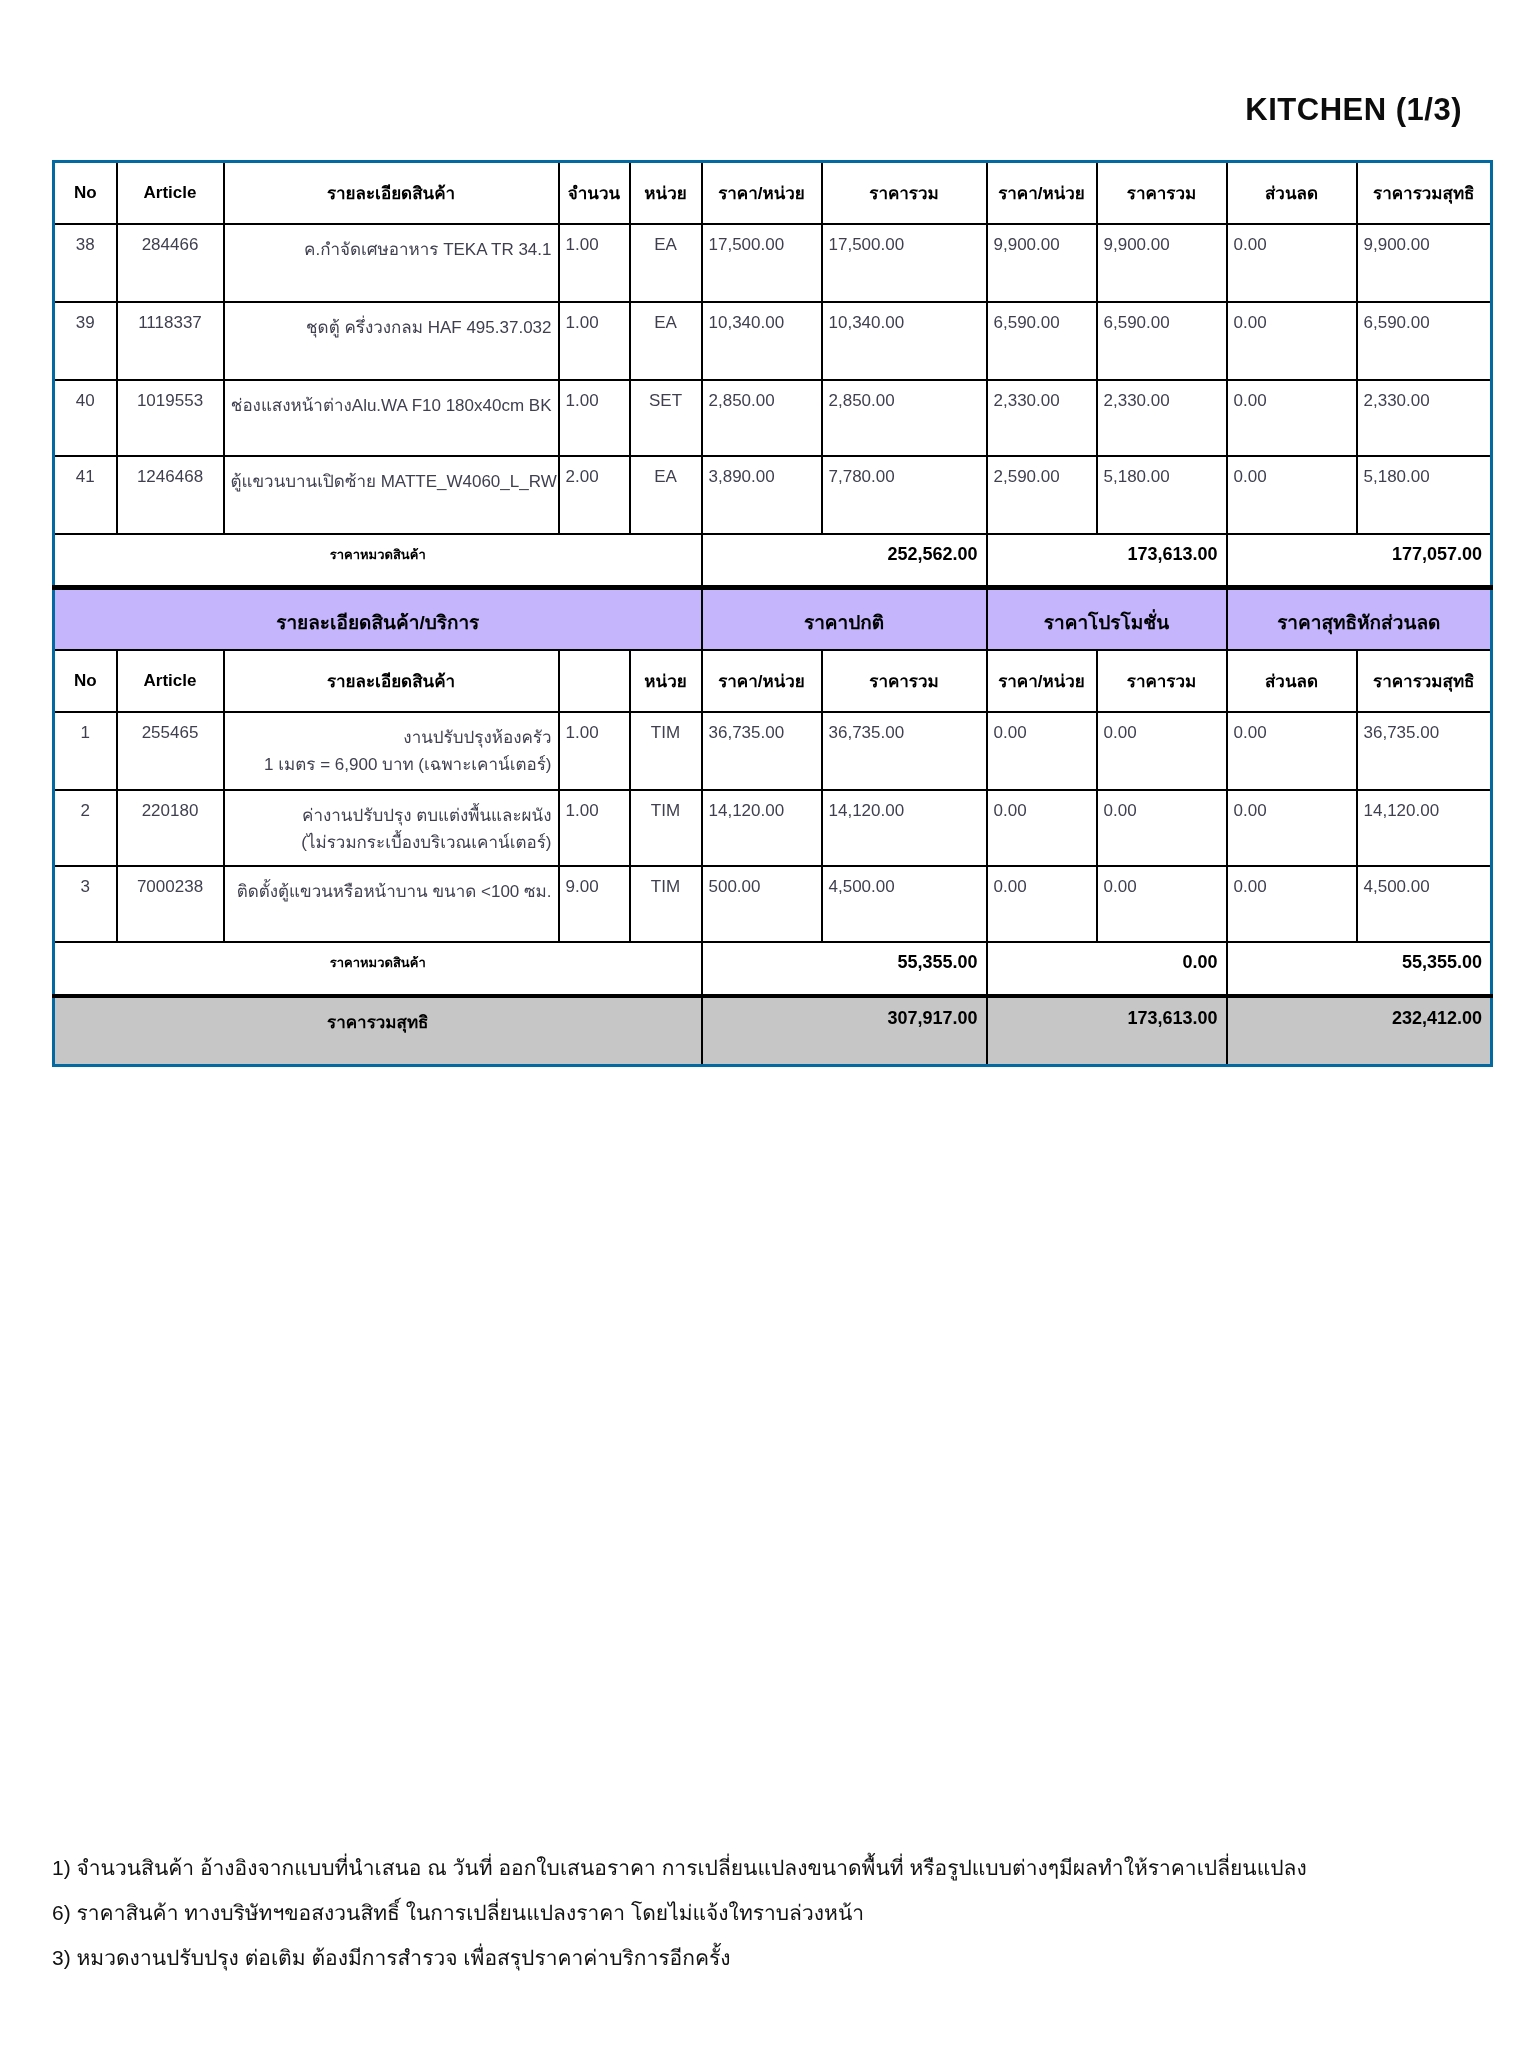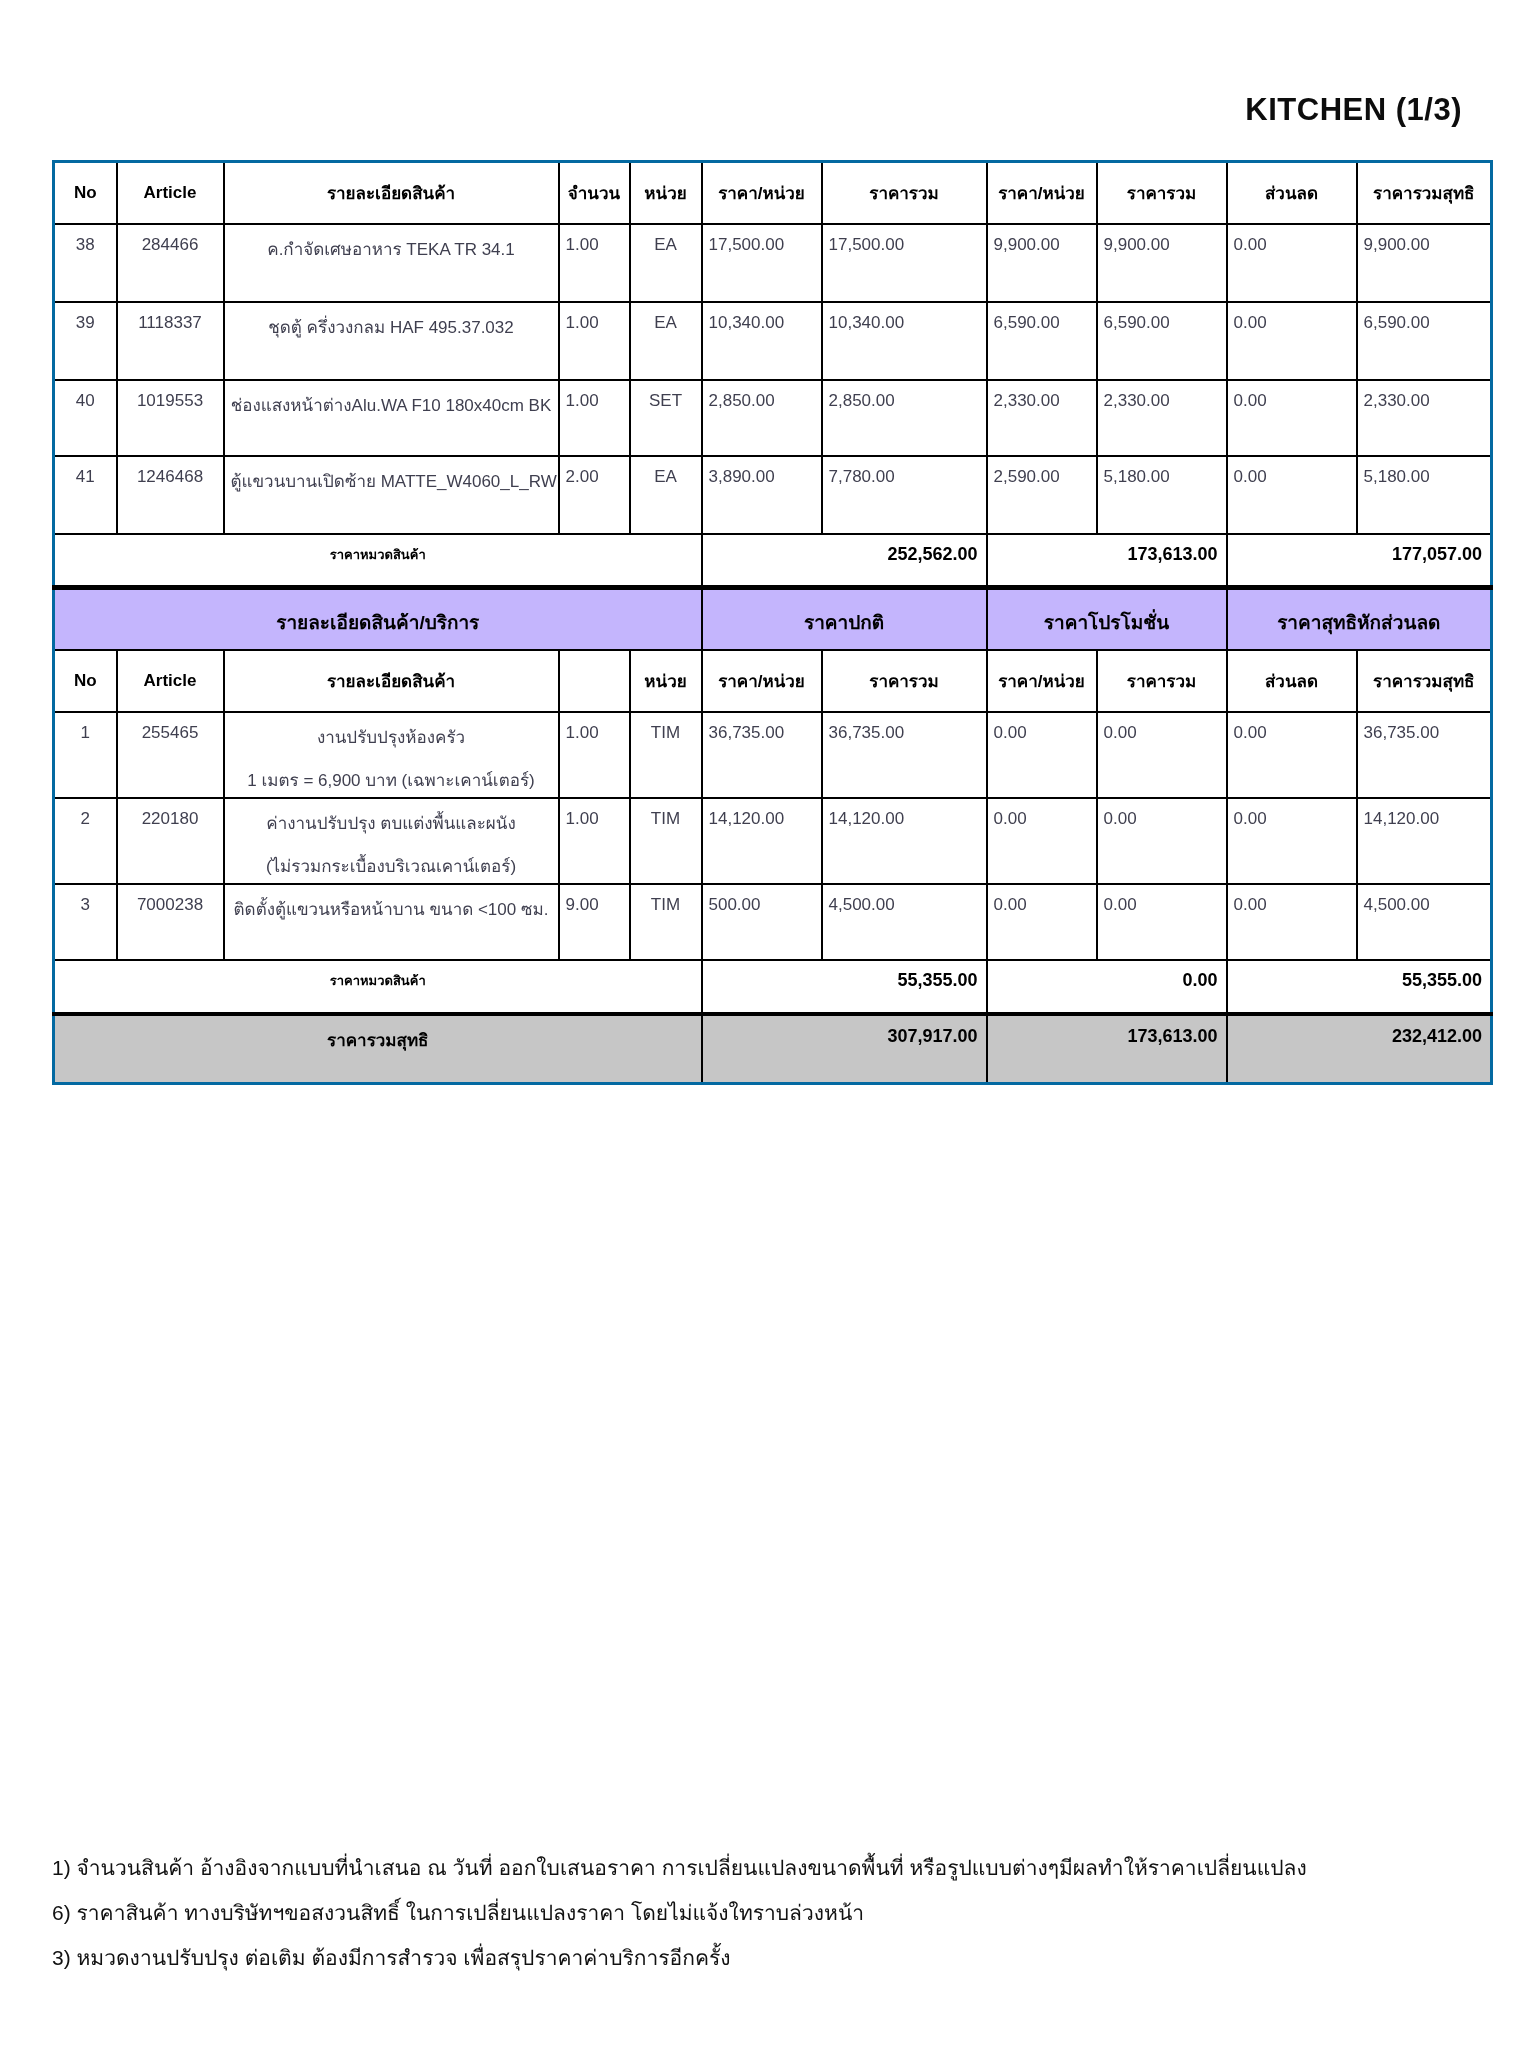--- a/index.html
+++ b/index.html
@@ -49,24 +49,24 @@
     color: #000;
     text-align: center;
     vertical-align: middle;
     padding: 4px 2px;
     white-space: normal;
   }
   tr.hdr { height: 62px; }
   
   td.c { text-align: center; }
   td.r { text-align: left; padding-right: 8px; }
-  td.l { text-align: center; padding-left: 6px; font-size: 16px; }
+  td.l { text-align: right; padding-left: 6px; font-size: 16px; }
   tr.item { height: 78px; }
   tr.item-s { height: 76px; }
-  .desc2 { margin-top: 16px; }
+  .desc2 { }
   .desc2:empty { display: none; }
   
   tr.subtotal { height: 54px; }
   tr.subtotal td {
     font-weight: 700;
     color: #000;
     vertical-align: top;
     padding-top: 9px;
   }
   tr.subtotal td.lbl { text-align: center; font-size: 13px; }

